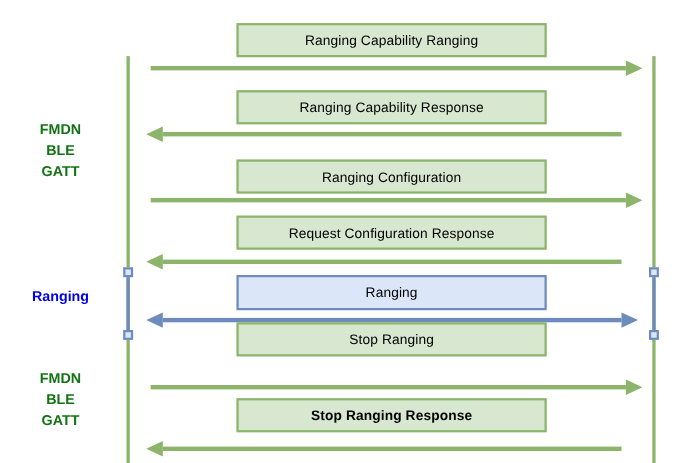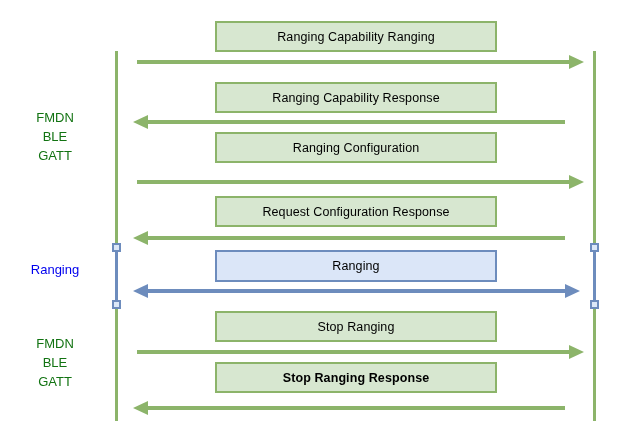--- a/index.html
+++ b/index.html
@@ -32,21 +32,21 @@
   .msg-box.blue{background:var(--blue-fill);border-color:var(--blue-stroke);}
   .arrow-line{position:absolute;height:4px;background:var(--green-stroke);}
   .arrow-line.blue{background:var(--blue-stroke);}
   .head{position:absolute;width:0;height:0;border-top:7px solid transparent;border-bottom:7px solid transparent;}
   .head.r{border-left:15px solid var(--green-stroke);}
   .head.l{border-right:15px solid var(--green-stroke);}
   .head.r.blue{border-left-color:var(--blue-stroke);}
   .head.l.blue{border-right-color:var(--blue-stroke);}
   .phase-label{
     position:absolute;left:5px;width:100px;text-align:center;
-    font-weight:normal;font-size:13px;line-height:19px;color:var(--green-label-text);
+    font-weight:bold;font-size:13px;line-height:19px;color:var(--green-label-text);
   }
   .phase-label.blue{color:var(--blue-label-text);line-height:16px;}
 </style>
 </head>
 <body>
 
 <div class="canvas">
 
   <div class="lifeline left"></div>
   <div class="lifeline right"></div>
@@ -78,40 +78,40 @@
   </div>
   <div class="arrow-line" style="left:137px;top:60px;width:432px;"></div>
   <div class="head r" style="left:569px;top:55px;"></div>
 
   <div class="msg-box" style="top:82px;">
     <span>Ranging Capability Response</span>
   </div>
   <div class="head l" style="left:133px;top:115px;"></div>
   <div class="arrow-line" style="left:148px;top:120px;width:417px;"></div>
 
-  <div class="msg-box" style="top:132px;">
+  <div class="msg-box" style="top:145px;">
     <span>Ranging Configuration</span>
   </div>
   <div class="arrow-line" style="left:137px;top:180px;width:432px;"></div>
   <div class="head r" style="left:569px;top:175px;"></div>
 
   <div class="msg-box" style="top:196px;">
     <span>Request Configuration Response</span>
   </div>
   <div class="head l" style="left:133px;top:231px;"></div>
   <div class="arrow-line" style="left:148px;top:236px;width:417px;"></div>
 
   <div class="msg-box blue" style="top:250px;height:32px;">
     <span>Ranging</span>
   </div>
   <div class="head l blue" style="left:133px;top:284px;"></div>
   <div class="arrow-line blue" style="left:148px;top:289px;width:417px;"></div>
   <div class="head r blue" style="left:565px;top:284px;"></div>
 
-  <div class="msg-box" style="top:311px;">
+  <div class="msg-box" style="top:293px;">
     <span>Stop Ranging</span>
   </div>
   <div class="arrow-line" style="left:137px;top:350px;width:432px;"></div>
   <div class="head r" style="left:569px;top:345px;"></div>
 
   <div class="msg-box" style="top:362px;font-weight:bold;">
     <span>Stop Ranging Response</span>
   </div>
   <div class="head l" style="left:133px;top:401px;"></div>
   <div class="arrow-line" style="left:148px;top:406px;width:417px;"></div>

